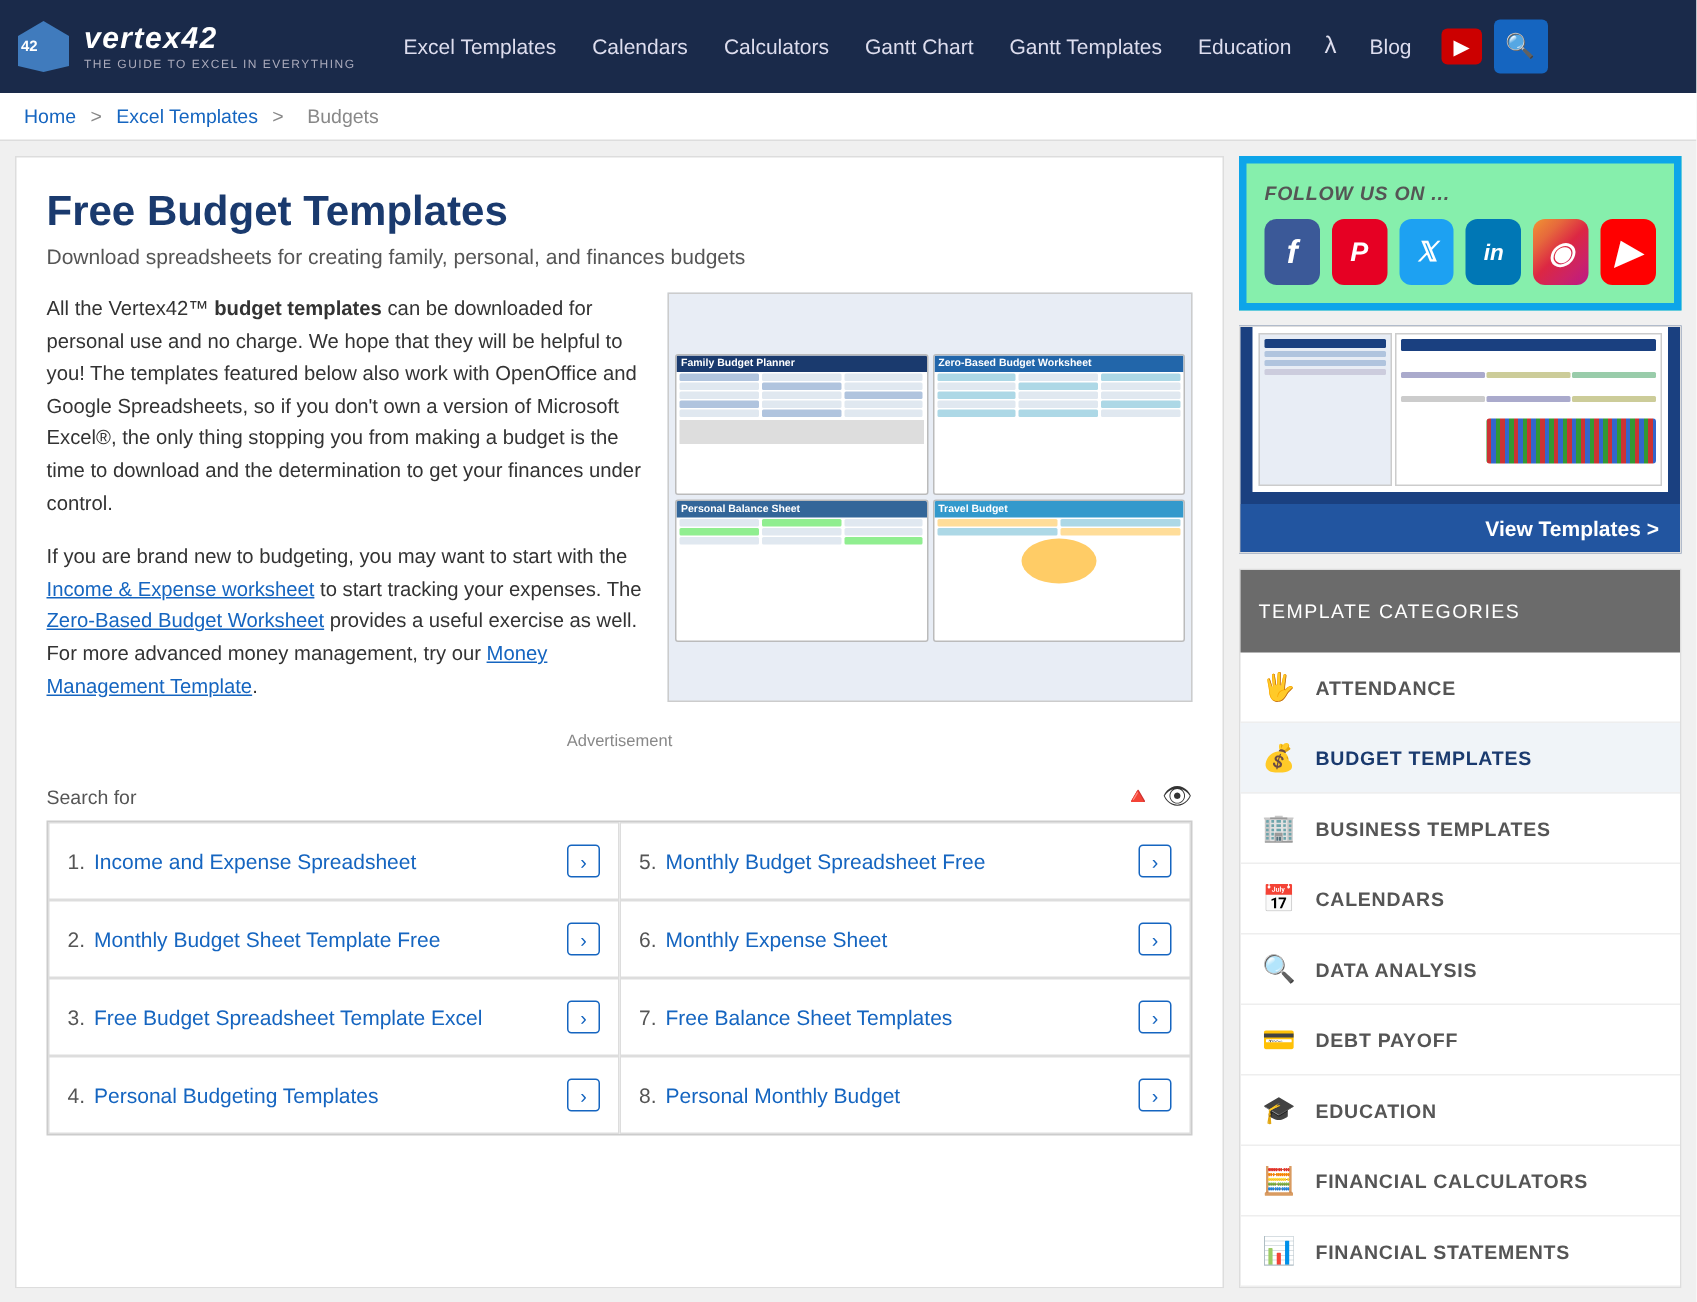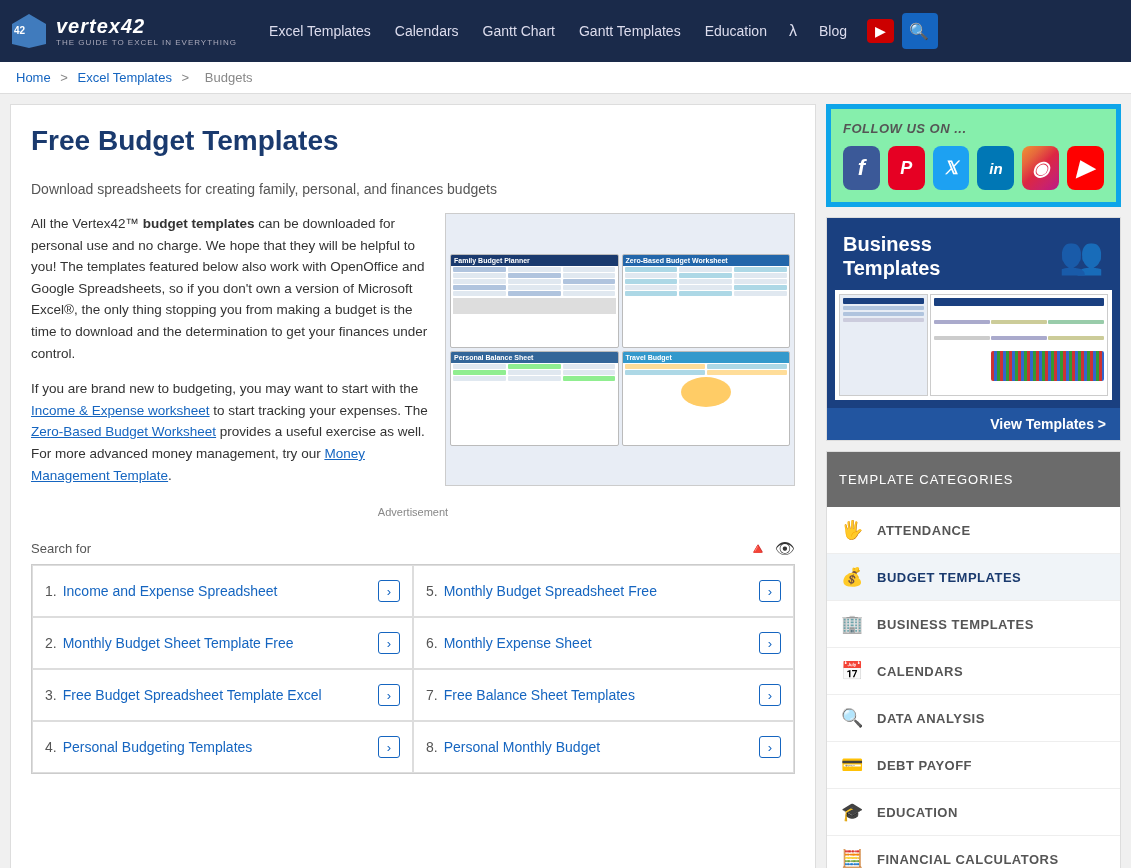--- a/index.html
+++ b/index.html
@@ -102,21 +102,21 @@
       flex: 1;
       background: #fff;
       padding: 20px;
       border: 1px solid #ddd;
     }
 
     #page-title {
       color: #1a3a6e;
       font-size: 28px;
       font-weight: bold;
-      margin-bottom: 24px;
+      margin-bottom: 6px;
     }
     #page-subtitle {
       color: #555;
       font-size: 14px;
       margin-bottom: 16px;
     }
 
     #intro-section {
       display: flex;
       gap: 16px;
@@ -407,20 +407,21 @@
       <text x="4" y="22" fill="#fff" font-size="10" font-weight="bold">42</text>
     </svg>
     <div>
       <span id="logo-text" style="font-size:20px;color:#fff;font-weight:bold;font-style:italic;letter-spacing:1px;">vertex42</span>
       <span id="logo-sub" style="display:block;color:#aab;font-size:8px;letter-spacing:1px;">THE GUIDE TO EXCEL IN EVERYTHING</span>
     </div>
   </div>
   <nav>
     <a href="#">Excel Templates</a>
     <a href="#">Calendars</a>
+    <a href="#">Calculators</a>
     <a href="#">Gantt Chart</a>
     <a href="#">Gantt Templates</a>
     <a href="#">Education</a>
     <span class="nav-lambda">λ</span>
     <a href="#">Blog</a>
     <button class="nav-yt-btn">▶</button>
     <button class="nav-search-btn">🔍</button>
   </nav>
 </header>
 
@@ -629,24 +630,20 @@
         <a class="social-icon si-fb" href="#">f</a>
         <a class="social-icon si-pin" href="#" style="font-size:18px;">P</a>
         <a class="social-icon si-tw" href="#" style="font-size:18px;">𝕏</a>
         <a class="social-icon si-li" href="#" style="font-size:15px;font-weight:bold;">in</a>
         <a class="social-icon si-ig" href="#" style="font-size:20px;">◉</a>
         <a class="social-icon si-yt" href="#">▶</a>
       </div>
     </div>
 
     <div id="biz-templates-box">
-      <div id="biz-header">
-        <div id="biz-title-text">Business<br>Templates</div>
-        <div id="biz-icon" style="font-size:36px;color:rgba(255,255,255,0.5);">👥</div>
-      </div>
       <div id="biz-preview">
         <div class="biz-fake-sheet">
           <div class="biz-sheet-left" style="display:flex;flex-direction:column;gap:2px;padding:3px;">
             <div style="height:6px;background:#1a4080;border-radius:1px;"></div>
             <div style="height:4px;background:#b0c4de;border-radius:1px;"></div>
             <div style="height:4px;background:#b0c4de;border-radius:1px;"></div>
             <div style="height:4px;background:#ccd;border-radius:1px;"></div>
           </div>
           <div class="biz-sheet-right" style="display:grid;grid-template-columns:1fr 1fr 1fr;gap:1px;padding:3px;">
             <div style="height:8px;background:#1a4080;border-radius:1px;grid-column:1/-1;margin-bottom:2px;"></div>

